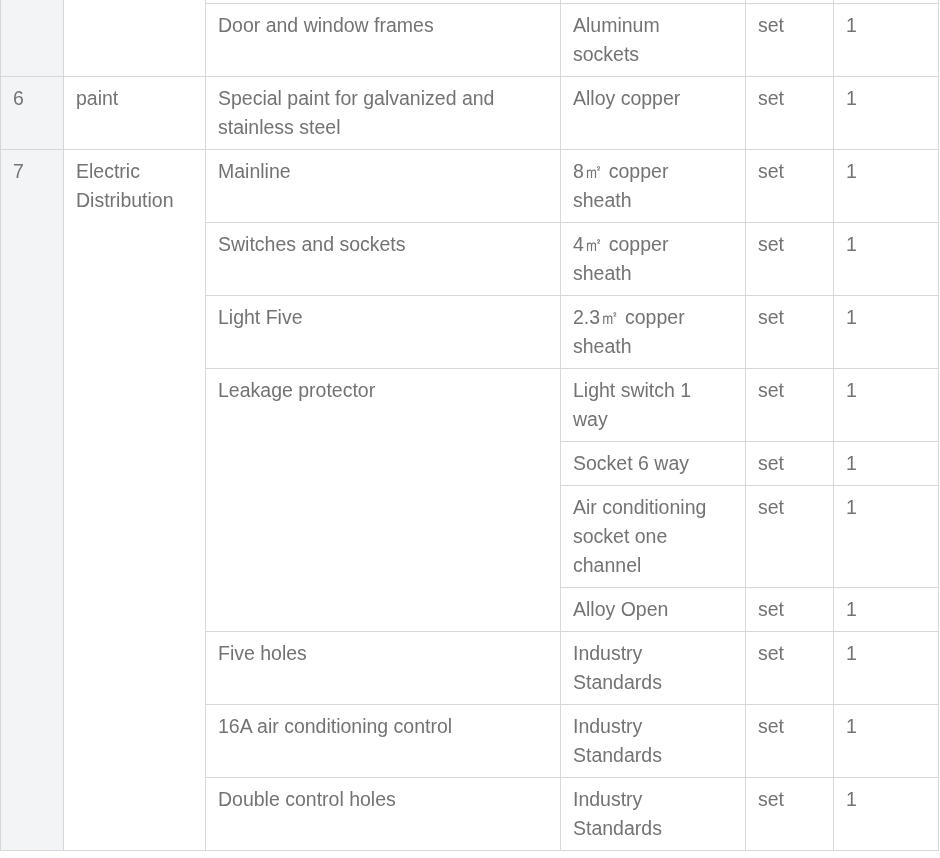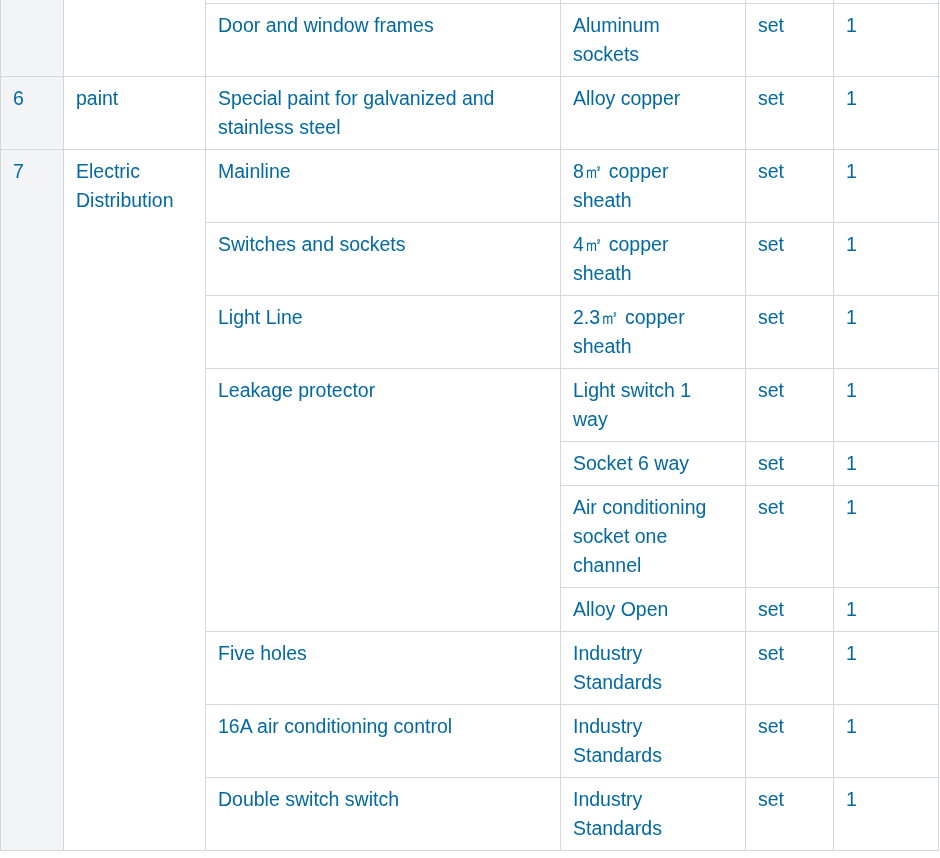--- a/index.html
+++ b/index.html
@@ -20,21 +20,21 @@
     table-layout: fixed;
     width: 938px;
     margin-top: -34px;
   }
   table.materials td {
     border: 1px solid #d5d8da;
     padding: 7px 12px;
     vertical-align: top;
     font-size: 19.5px;
     line-height: 29px;
-    color: #0369a1;
+    color: #737373;
     white-space: pre-line;
     overflow: hidden;
     word-wrap: break-word;
   }
   td.col-no {
     background: #f3f4f6;
     padding-left: 17px;
   }
   tr.ghost-row td {
     height: 36px;
@@ -92,21 +92,21 @@
         <td>1</td>
       </tr>
       <tr>
         <td>Switches and sockets</td>
         <td>4㎡ copper
 sheath</td>
         <td>set</td>
         <td>1</td>
       </tr>
       <tr>
-        <td>Light Line</td>
+        <td>Light Five</td>
         <td>2.3㎡ copper
 sheath</td>
         <td>set</td>
         <td>1</td>
       </tr>
       <tr>
         <td rowspan="4">Leakage protector</td>
         <td>Light switch 1
 way</td>
         <td>set</td>
@@ -137,21 +137,21 @@
         <td>1</td>
       </tr>
       <tr>
         <td>16A air conditioning control</td>
         <td>Industry
 Standards</td>
         <td>set</td>
         <td>1</td>
       </tr>
       <tr>
-        <td>Double switch switch</td>
+        <td>Double control holes</td>
         <td>Industry
 Standards</td>
         <td>set</td>
         <td>1</td>
       </tr>
     </tbody>
   </table>
 </div>
 
 </body></html>

